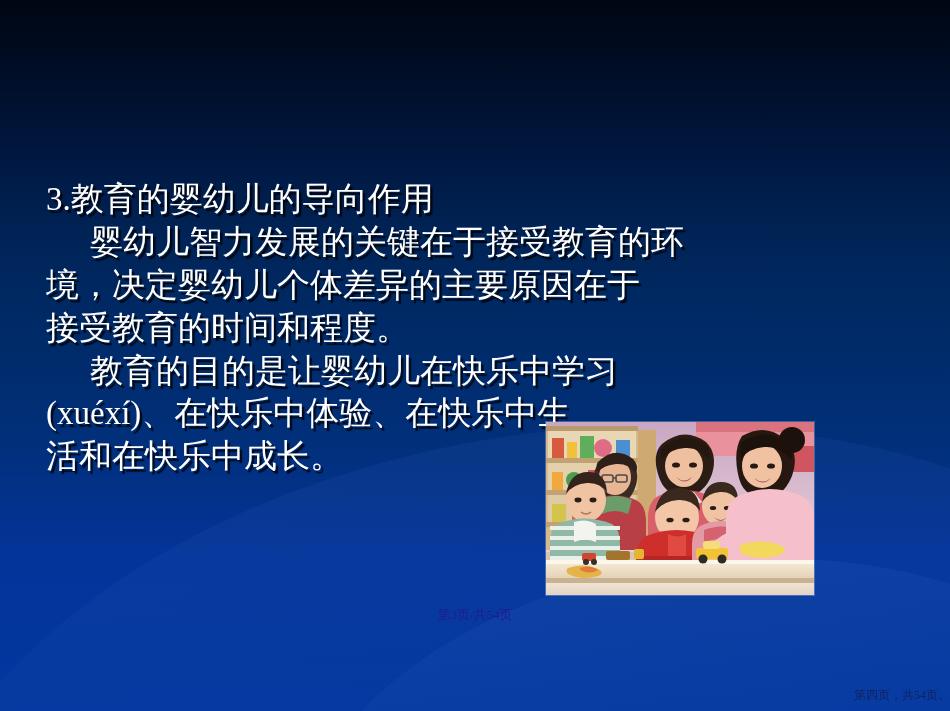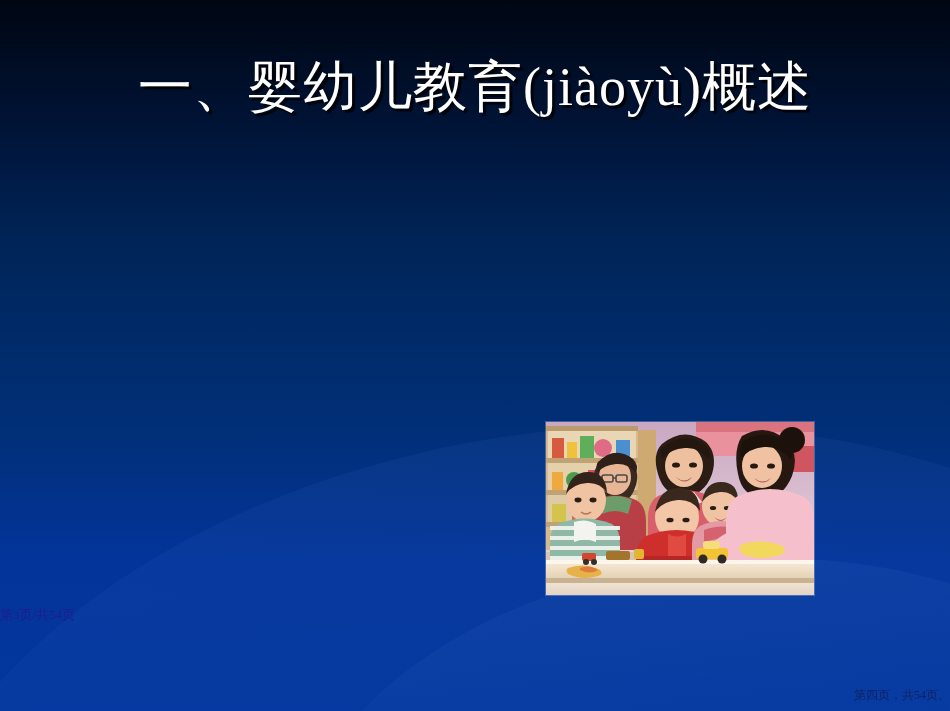--- a/index.html
+++ b/index.html
@@ -94,21 +94,21 @@
     border: 0;
     box-shadow: 0 0 0 1px rgba(255,255,255,0.25);
   }
   .photo svg { display:block; }
 
   .footer-mid {
     position: absolute;
     top: 606px;
     left: 0;
     width: 950px;
-    text-align: left;
+    text-align: center;
     color: #241a8e;
     font-size: 13px;
     font-family: "Liberation Serif", serif;
     opacity: 0.95;
   }
   .footer-bottom {
     position: absolute;
     top: 687px;
     left: 0;
     width: 950px;
@@ -120,22 +120,30 @@
   }
 </style>
 </head>
 <body>
 
 <div id="slide">
 
   <div class="swoosh"></div>
   <div class="swoosh2"></div>
 
-  <div class="title">一、婴幼儿教育(jiàoyù)概述</div>
-
+
+  <div class="body-block">
+    <div class="body-line para">3.教育的婴幼儿的导向作用</div>
+    <div class="body-line indent">婴幼儿智力发展的关键在于接受教育的环</div>
+    <div class="body-line">境，决定婴幼儿个体差异的主要原因在于</div>
+    <div class="body-line">接受教育的时间和程度。</div>
+    <div class="body-line indent">教育的目的是让婴幼儿在快乐中学习</div>
+    <div class="body-line">(xuéxí)、在快乐中体验、在快乐中生</div>
+    <div class="body-line">活和在快乐中成长。</div>
+  </div>
 
   <div class="photo">
     <svg width="268" height="173" viewBox="0 0 268 173" xmlns="http://www.w3.org/2000/svg">
       <defs>
         <linearGradient id="wallg" x1="0" y1="0" x2="0" y2="1">
           <stop offset="0" stop-color="#c9a7c2"></stop>
           <stop offset="1" stop-color="#e6cfd9"></stop>
         </linearGradient>
         <linearGradient id="tablet" x1="0" y1="0" x2="0" y2="1">
           <stop offset="0" stop-color="#f6ead6"></stop>

